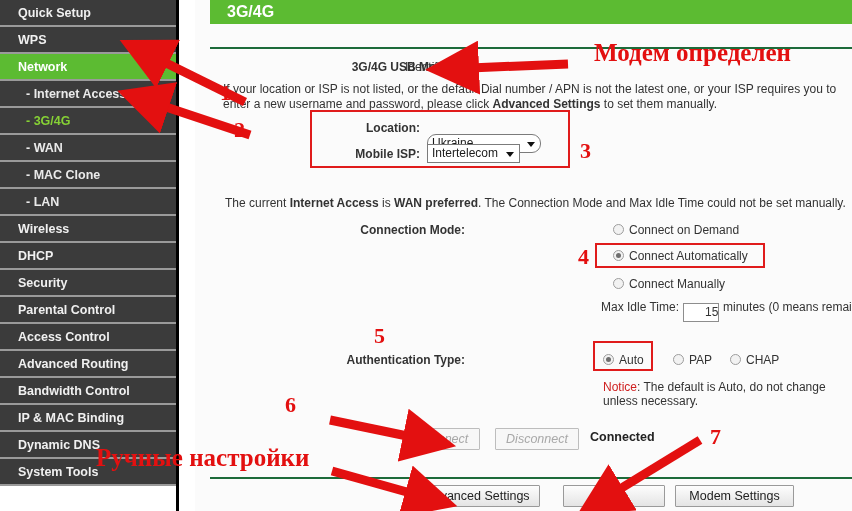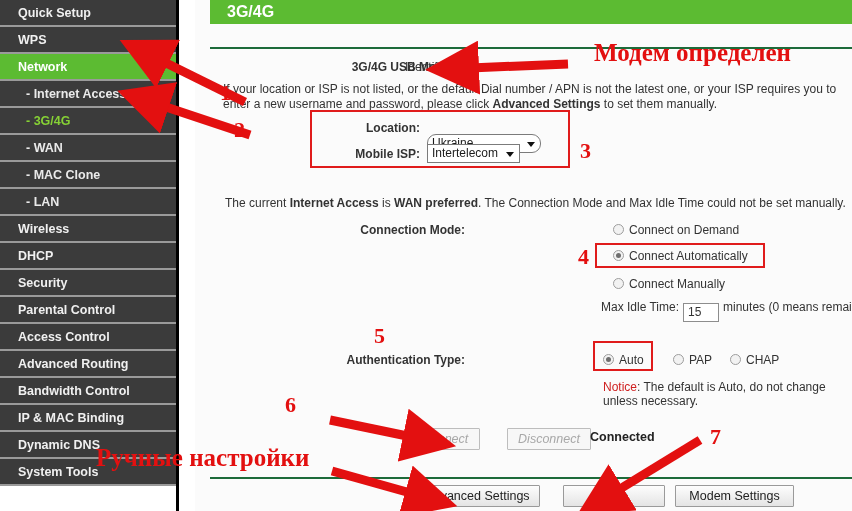--- a/index.html
+++ b/index.html
@@ -113,21 +113,21 @@
   #rm-manual{ left:418px; top:277px; }
   #box-auto{
     position:absolute; left:400px; top:243px; width:170px; height:25px;
     border:2px solid #e01b1b;
   }
 
   #idle-row{ position:absolute; left:406px; top:300px; font-size:12px; color:#333; white-space:nowrap;}
   #idle-input{
     display:inline-block; width:36px; height:19px; line-height:17px;
     border:1px solid #8d8d8d; background:#fff;
-    font-size:12px; color:#333; padding-left:4px; vertical-align:-5px;
+    font-size:12px; color:#333; padding-left:21px; vertical-align:-5px;
     margin:0 4px;
   }
 
   #auth-label{ position:absolute; left:80px; top:353px; width:190px; text-align:right; }
   #box-auth{
     position:absolute; left:398px; top:341px; width:60px; height:30px;
     border:2px solid #e01b1b;
   }
   #auth-auto{ left:408px; top:353px; }
   #auth-pap{ left:478px; top:353px; }
@@ -140,21 +140,21 @@
 
   .btn{
     position:absolute; height:22px; line-height:20px;
     border:1px solid #9a9a9a;
     background:linear-gradient(#fdfdfd,#e4e4e4);
     font-size:12.5px; color:#222; text-align:center;
     border-radius:1px;
   }
   .btn.disabled{ color:#a8a8a8; background:#f7f7f7; border-color:#bdbdbd;font-style:italic; }
   #btn-connect{ left:215px; top:428px; width:70px; }
-  #btn-disconnect{ left:300px; top:428px; width:84px;margin-left:12px; }
+  #btn-disconnect{ left:300px; top:428px; width:84px; }
   #status-connected{ position:absolute; left:395px; top:430px; font-weight:bold; font-size:12.5px; color:#222; }
 
   #btn-advanced{ left:220px; top:485px; width:125px; }
   #btn-save{ left:368px; top:485px; width:102px; }
   #btn-modem{ left:480px; top:485px; width:119px; }
 
   
   #overlay{
     position:absolute; left:0; top:0; width:852px; height:511px;
     pointer-events:none;

